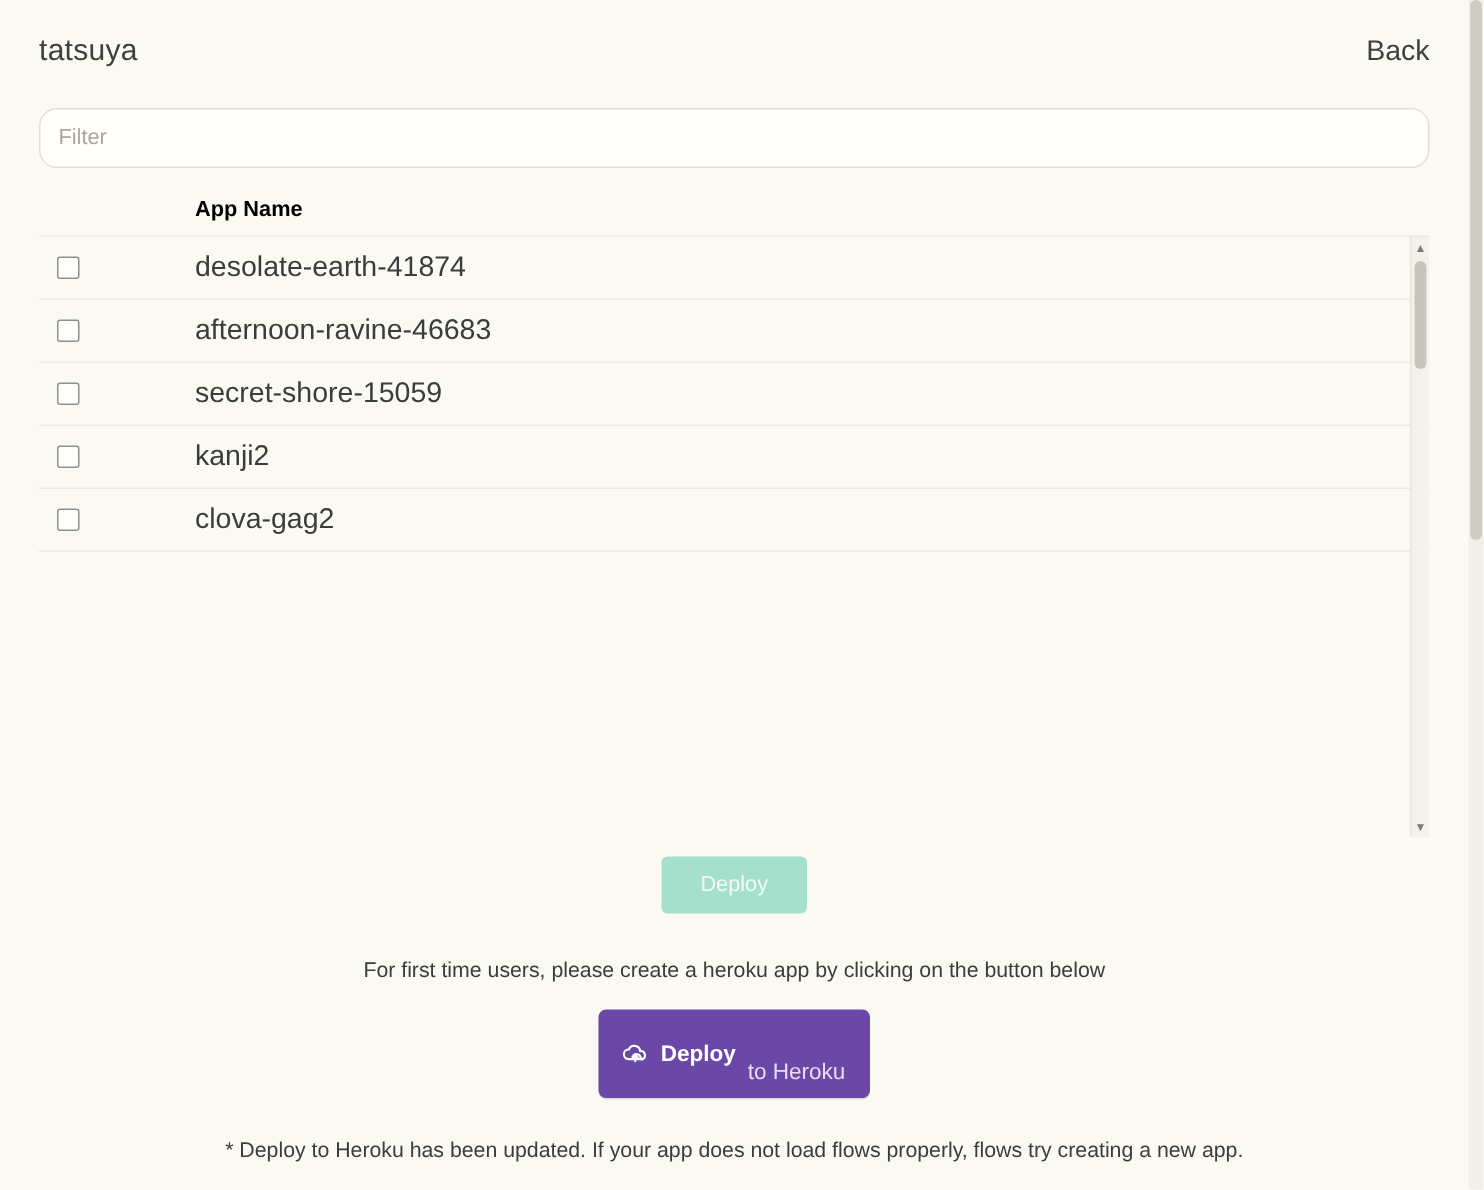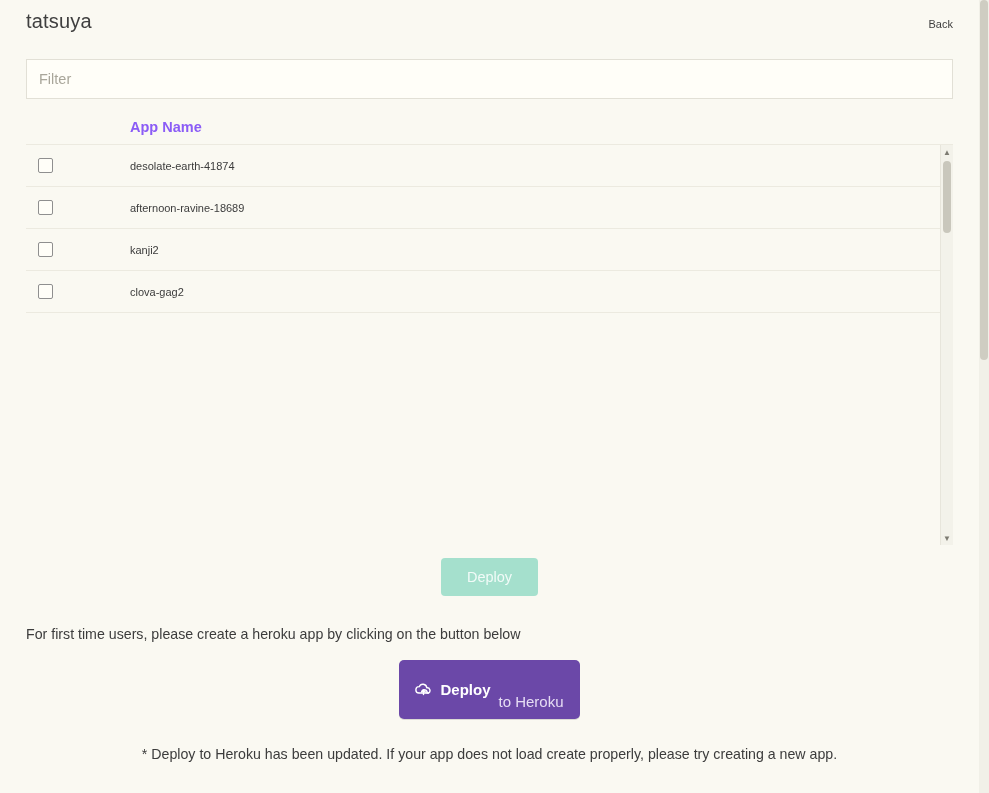--- a/index.html
+++ b/index.html
@@ -39,60 +39,60 @@
     width: 8px;
     height: 360px;
     background: #cfcdc2;
     border-radius: 4px;
   }
 
   .header {
     display: flex;
     align-items: baseline;
     justify-content: space-between;
-    padding-top: 10px;
+    padding-top: 23px;
   }
   .brand {
     font-size: 20px;
     color: #3f3f3f;
     letter-spacing: 0.2px;
   }
   .back-link {
-    font-size: 11px;
+    font-size: 19px;
     color: #3f3f3f;
     text-decoration: none;
     cursor: pointer;
   }
 
   .filter-wrap {
     margin-top: 26px;
   }
   .filter-input {
     width: 100%;
     box-sizing: border-box;
     height: 40px;
     border: 1px solid #e2e0d6;
-    border-radius: 0;
+    border-radius: 12px;
     background: #fffef8;
     padding: 0 12px;
     font-size: 14.5px;
     color: #b91c1c;
     font-family: "Liberation Sans", sans-serif;
     outline: none;
   }
   .filter-input::placeholder {
     color: #a9a69a;
   }
 
   .table-head {
     margin-top: 20px;
     padding-left: 104px;
     font-size: 14.5px;
     font-weight: bold;
-    color: #8b5cf6;
+    color: #000000;
     padding-bottom: 9px;
   }
 
   .list-wrap {
     position: relative;
     height: 400px;
     border-top: 1px solid #eceae0;
     overflow: hidden;
   }
   .list {
@@ -116,21 +116,21 @@
   .cb {
     width: 13px;
     height: 13px;
     border: 1px solid #8f8f8f;
     border-radius: 2px;
     background: #fffef8;
     cursor: pointer;
     display: inline-block;
   }
   .row .name-cell {
-    font-size: 11px;
+    font-size: 19px;
     color: #3c3c3c;
   }
 
   .list-scrollbar {
     position: absolute;
     right: 0;
     top: 0;
     width: 13px;
     height: 400px;
     background: #f3f2ea;
@@ -172,21 +172,21 @@
     color: #f2fbf8;
     border: none;
     border-radius: 4px;
     font-size: 14.5px;
     padding: 11px 26px;
     font-family: "Liberation Sans", sans-serif;
     cursor: pointer;
   }
 
   .hint {
-    text-align: left;
+    text-align: center;
     font-size: 14.2px;
     color: #3c3c3c;
     margin-top: 30px;
   }
 
   .heroku-wrap {
     display: flex;
     justify-content: center;
     margin-top: 18px;
   }
@@ -234,21 +234,27 @@
         <div class="row">
           <div class="cb-cell">
             <span class="cb"></span>
           </div>
           <div class="name-cell">desolate-earth-41874</div>
         </div>
         <div class="row">
           <div class="cb-cell">
             <span class="cb"></span>
           </div>
-          <div class="name-cell">afternoon-ravine-18689</div>
+          <div class="name-cell">afternoon-ravine-46683</div>
+        </div>
+        <div class="row">
+          <div class="cb-cell">
+            <span class="cb"></span>
+          </div>
+          <div class="name-cell">secret-shore-15059</div>
         </div>
         <div class="row">
           <div class="cb-cell">
             <span class="cb"></span>
           </div>
           <div class="name-cell">kanji2</div>
         </div>
         <div class="row">
           <div class="cb-cell">
             <span class="cb"></span>
@@ -278,19 +284,19 @@
           <path d="M5.5 17A4.5 4.5 0 0 1 6 8a5.5 5.5 0 0 1 10.6 1.5A4 4 0 0 1 19 17H5.5z"></path>
           <path d="M12 19v-6"></path>
           <path d="M9.5 15.5 12 13l2.5 2.5"></path>
         </svg>
       </span>
       <span class="hk-bold">Deploy</span>
       <span class="hk-light">to Heroku</span>
     </div>
   </div>
 
-  <div class="footnote">* Deploy to Heroku has been updated. If your app does not load create properly, please try creating a new app.</div>
+  <div class="footnote">* Deploy to Heroku has been updated. If your app does not load flows properly, flows try creating a new app.</div>
 
 </div>
 
 <div class="page-scrollbar">
   <div class="thumb"></div>
 </div>
 
 </body></html>

